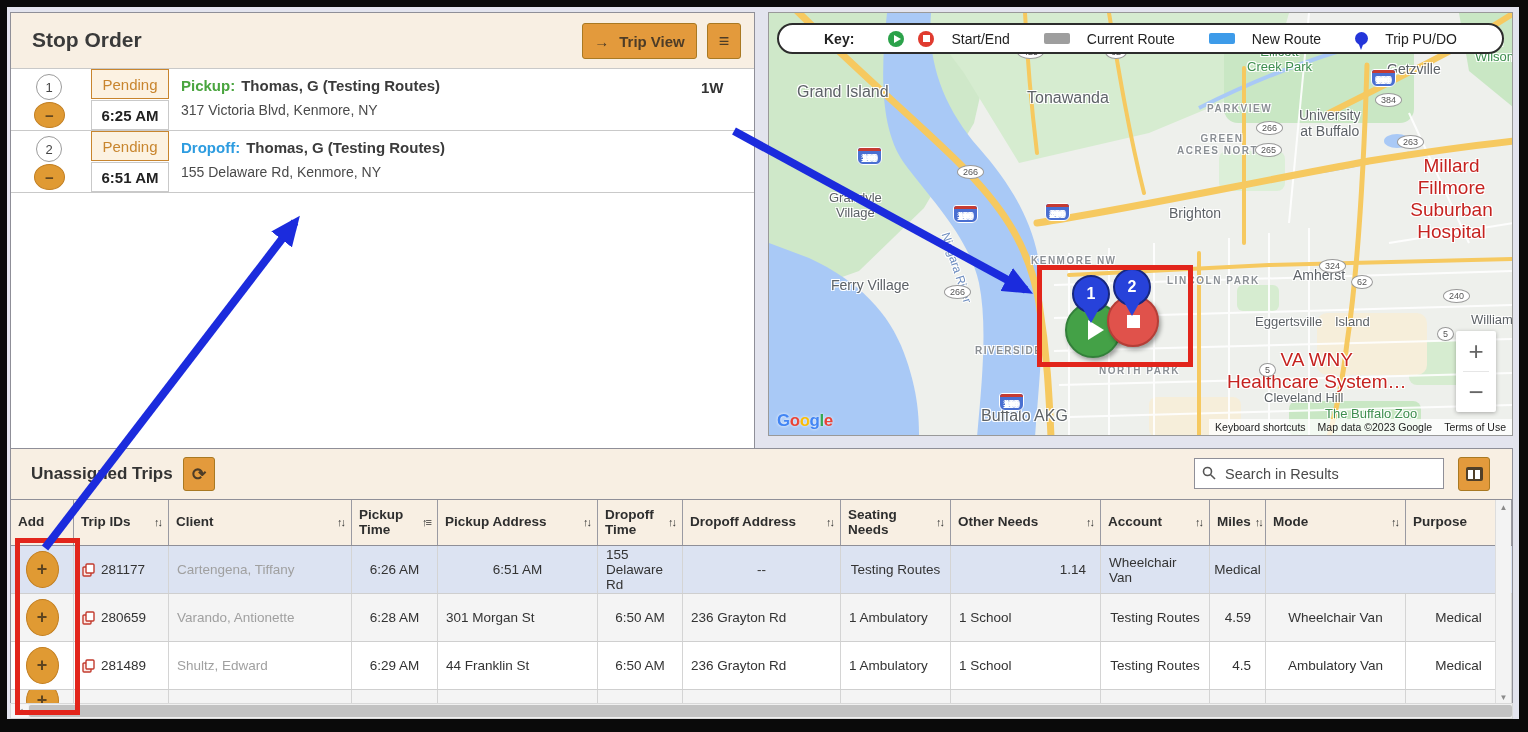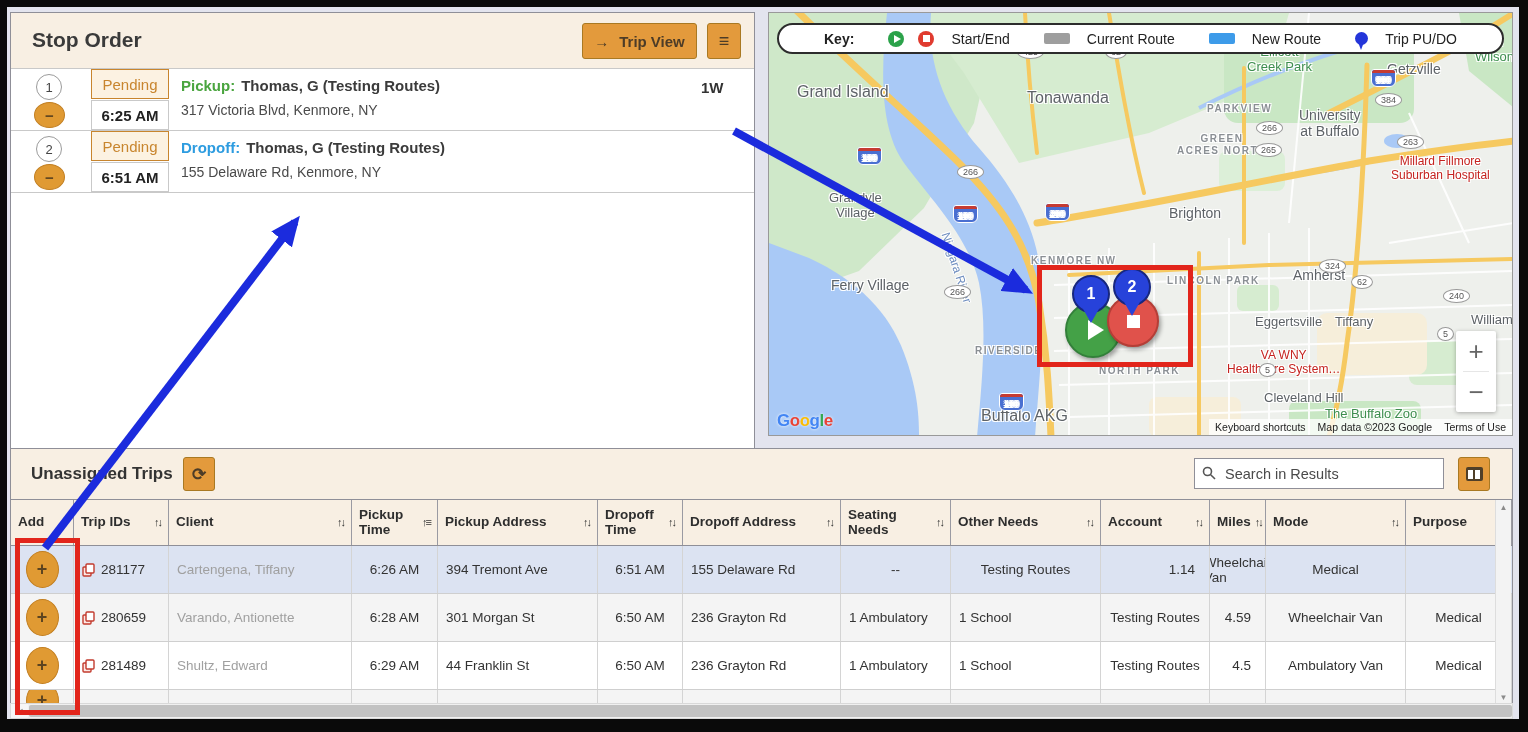--- a/index.html
+++ b/index.html
@@ -37,21 +37,21 @@
   #map-panel{left:761px;top:5px;width:745px;height:424px;overflow:hidden;background:#eef0ec;border:1px solid #999}
   #map-panel svg.basemap{position:absolute;left:0;top:0;z-index:1}
   .map-labels{position:absolute;inset:0;z-index:2;pointer-events:none}
   .map-labels span{position:absolute;white-space:pre-line;text-align:center;line-height:1.15;
      text-shadow:-1px -1px 0 #fff,1px -1px 0 #fff,-1px 1px 0 #fff,1px 1px 0 #fff}
   .town16{font-size:16px;color:#5d6267}
   .town14{font-size:14px;color:#5d6267}
   .town13{font-size:13px;color:#5d6267}
   .district{font-size:10px;letter-spacing:1.5px;color:#8a8f94;font-weight:bold}
   .park{color:#3e8e4f;font-size:13px}
-  .hosp{color:#c5221f;font-size:12px;text-align:right}
+  .hosp{color:#c5221f;font-size:19px;text-align:right}
   .waterlbl{color:#6c8cbf;font-size:12px;transform:rotate(72deg)}
   .oval{position:absolute;background:#fff;border:1px solid #9a9a9a;border-radius:50%;font-size:9px;color:#555;
         padding:1px 5px;font-weight:normal;z-index:2}
   .ishield{position:absolute;background:#4a6fd1;color:#fff;border-radius:3px 3px 6px 6px;font-size:9px;font-weight:bold;
         padding:5px 4px 1px;z-index:2;border:1px solid #fff}
   .ishield::before{content:"";position:absolute;top:0;left:0;right:0;height:3px;background:#c63b32;border-radius:3px 3px 0 0}
   .legend{position:absolute;left:8px;right:8px;top:10px;height:31px;background:#fff;border:2px solid #2c2c2c;
           border-radius:16px;z-index:5;display:flex;align-items:center;justify-content:space-between;
           padding:0 45px;box-sizing:border-box;font-size:14px;color:#222}
   .legend .grp{display:flex;align-items:center;gap:17px}
@@ -229,21 +229,21 @@
 
     <div class="map-labels">
       <span class="town16" style="left:28px;top:70px">Grand Island</span>
       <span class="town16" style="left:258px;top:76px">Tonawanda</span>
       <span class="town13" style="left:60px;top:178px">Grandyle
 Village</span>
       <span class="town14" style="left:62px;top:264px">Ferry Village</span>
       <span class="town14" style="left:400px;top:192px">Brighton</span>
       <span class="town14" style="left:524px;top:254px">Amherst</span>
       <span class="town13" style="left:486px;top:302px">Eggertsville</span>
-      <span class="town13" style="left:566px;top:302px">Tiffany</span>
+      <span class="town13" style="left:566px;top:302px">Island</span>
       <span class="town13" style="left:495px;top:378px">Cleveland Hill</span>
       <span class="town14" style="left:618px;top:48px">Getzville</span>
       <span class="town13" style="left:702px;top:300px">Williamsville</span>
       <span class="park" style="left:706px;top:22px">Bill
 Wilson</span>
       <span class="park" style="left:478px;top:32px">Ellicott
 Creek Park</span>
       <span class="town14" style="left:530px;top:94px">University
 at Buffalo</span>
       <span class="hosp" style="left:622px;top:142px">Millard Fillmore
@@ -420,21 +420,20 @@
           <span class="tripid">
             <svg width="13" height="14" viewBox="0 0 13 14">
               <rect x="1" y="4" width="8" height="9" rx="1" fill="#fde8e4" stroke="#c23b2e" stroke-width="1.4"></rect>
               <rect x="4" y="1" width="8" height="9" rx="1" fill="#fff" stroke="#c23b2e" stroke-width="1.4"></rect>
             </svg>
             <span>281177</span>
           </span>
         </div>
       <div class="td client">Cartengena, Tiffany</div>
       <div class="td c">6:26 AM</div>
-      <div class="td">394 Tremont Ave</div>
       <div class="td c">6:51 AM</div>
       <div class="td">155 Delaware Rd</div>
       <div class="td c">--</div>
       <div class="td c">Testing Routes</div>
       <div class="td r">1.14</div>
       <div class="td c">Wheelchair Van</div>
       <div class="td c">Medical</div>
     </div>
 
     <div class="grid tr alt">

